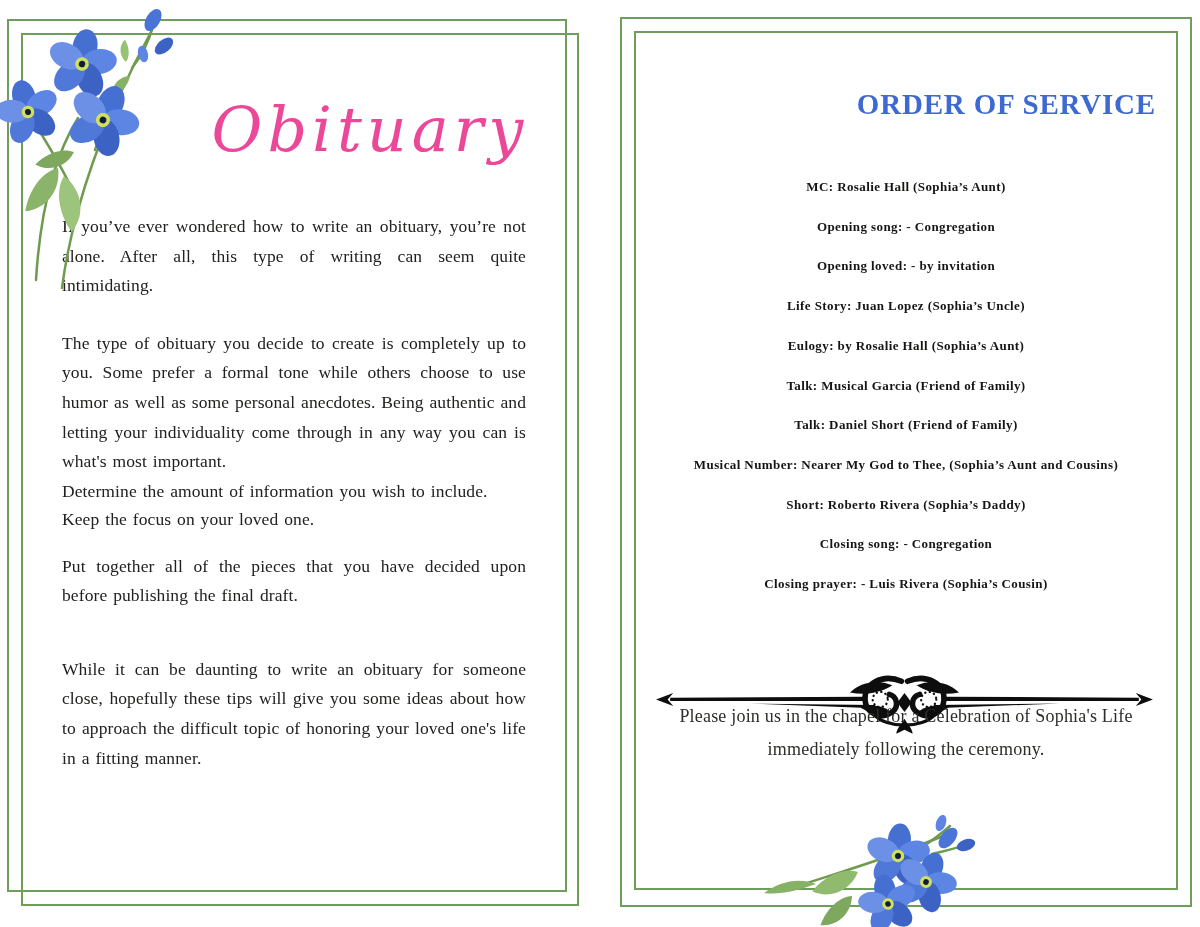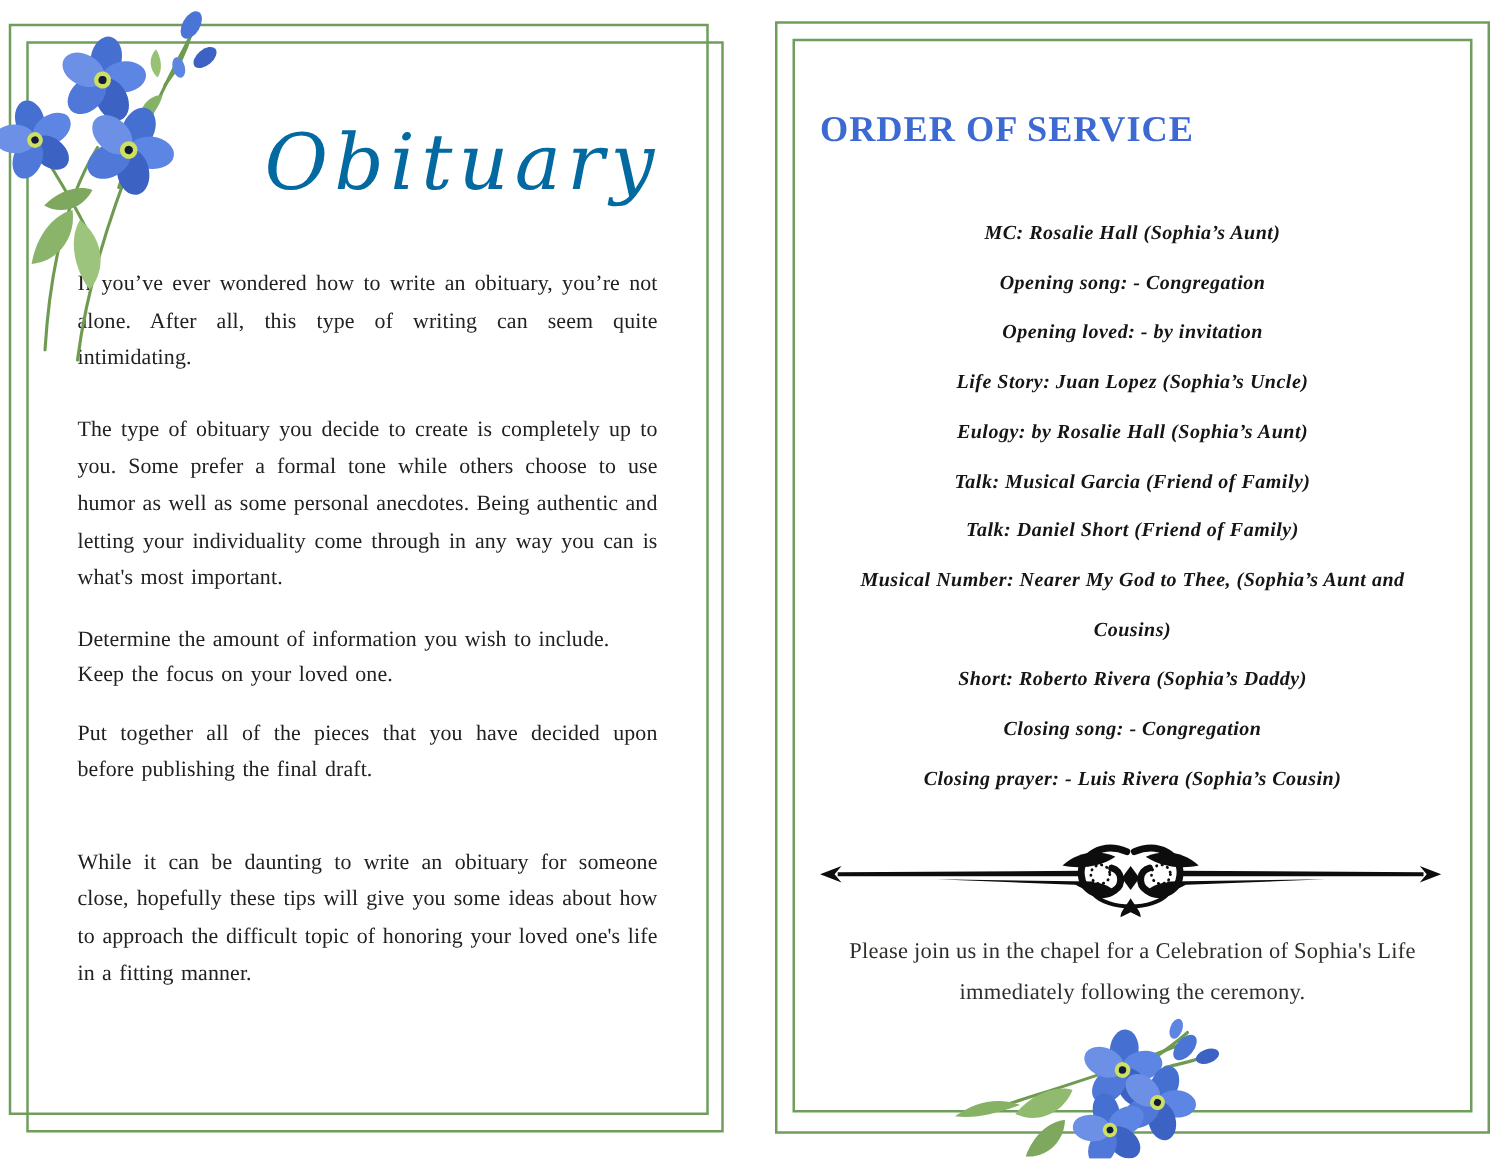--- a/index.html
+++ b/index.html
@@ -11,43 +11,43 @@
   
   .frame{position:absolute;border:2px solid #6f9e5c;box-sizing:border-box;background:transparent;}
   .frame-l-a{left:7px;top:19px;width:560px;height:873px;}
   .frame-l-b{left:21px;top:33px;width:558px;height:873px;}
   .frame-r-outer{left:620px;top:17px;width:572px;height:890px;}
   .frame-r-inner{left:634px;top:31px;width:544px;height:859px;}
   
   .script-title{
     position:absolute;left:195px;top:96px;width:350px;margin:0;text-align:center;
     font-family:"DejaVu Serif","Liberation Serif",serif;font-style:italic;font-weight:400;
-    font-size:62px;letter-spacing:5px;color:#0369a1;line-height:1.1;
+    font-size:62px;letter-spacing:5px;color:#ec4899;line-height:1.1;
   }
   .body-copy{
     position:absolute;left:62px;top:212px;width:464px;
     font-size:17.5px;line-height:29.6px;letter-spacing:0.1px;word-spacing:1.4px;
     color:#22211f;text-align:justify;
   }
   .body-copy p{margin:0;}
   .body-copy p:nth-of-type(1){margin-bottom:28px;}
   .body-copy p:nth-of-type(2){}
-  .body-copy p:nth-of-type(3){margin-bottom:18px;text-align:left;line-height:28.4px;margin-top:20px;}
+  .body-copy p:nth-of-type(3){margin-bottom:18px;text-align:left;line-height:28.4px;}
   .body-copy p:nth-of-type(4){margin-bottom:44px;}
   
   .order-title{
-    position:absolute;left:656px;top:88px;width:500px;margin:0;text-align:left;
+    position:absolute;left:656px;top:88px;width:500px;margin:0;text-align:right;
     font-size:29px;font-weight:bold;letter-spacing:0.8px;color:#3d69d2;
   }
   .service-list{
     position:absolute;left:656px;top:167px;width:500px;text-align:center;
-    font-size:16px;font-weight:bold;line-height:39.7px;letter-spacing:0.4px;color:#151514;font-style:italic;
+    font-size:13px;font-weight:bold;line-height:39.7px;letter-spacing:0.4px;color:#151514;
   }
   .closing-note{
-    position:absolute;left:660px;top:744px;width:492px;margin:0;text-align:center;
+    position:absolute;left:660px;top:700px;width:492px;margin:0;text-align:center;
     font-size:18px;line-height:33px;letter-spacing:0.2px;color:#2e2d2a;font-weight:normal;
   }
   svg{display:block;}
   .flower-tl{position:absolute;left:0;top:0;}
   .flower-br{position:absolute;left:710px;top:812px;}
   .divider{position:absolute;left:652px;top:672px;}
 </style>
 </head>
 <body>
 

